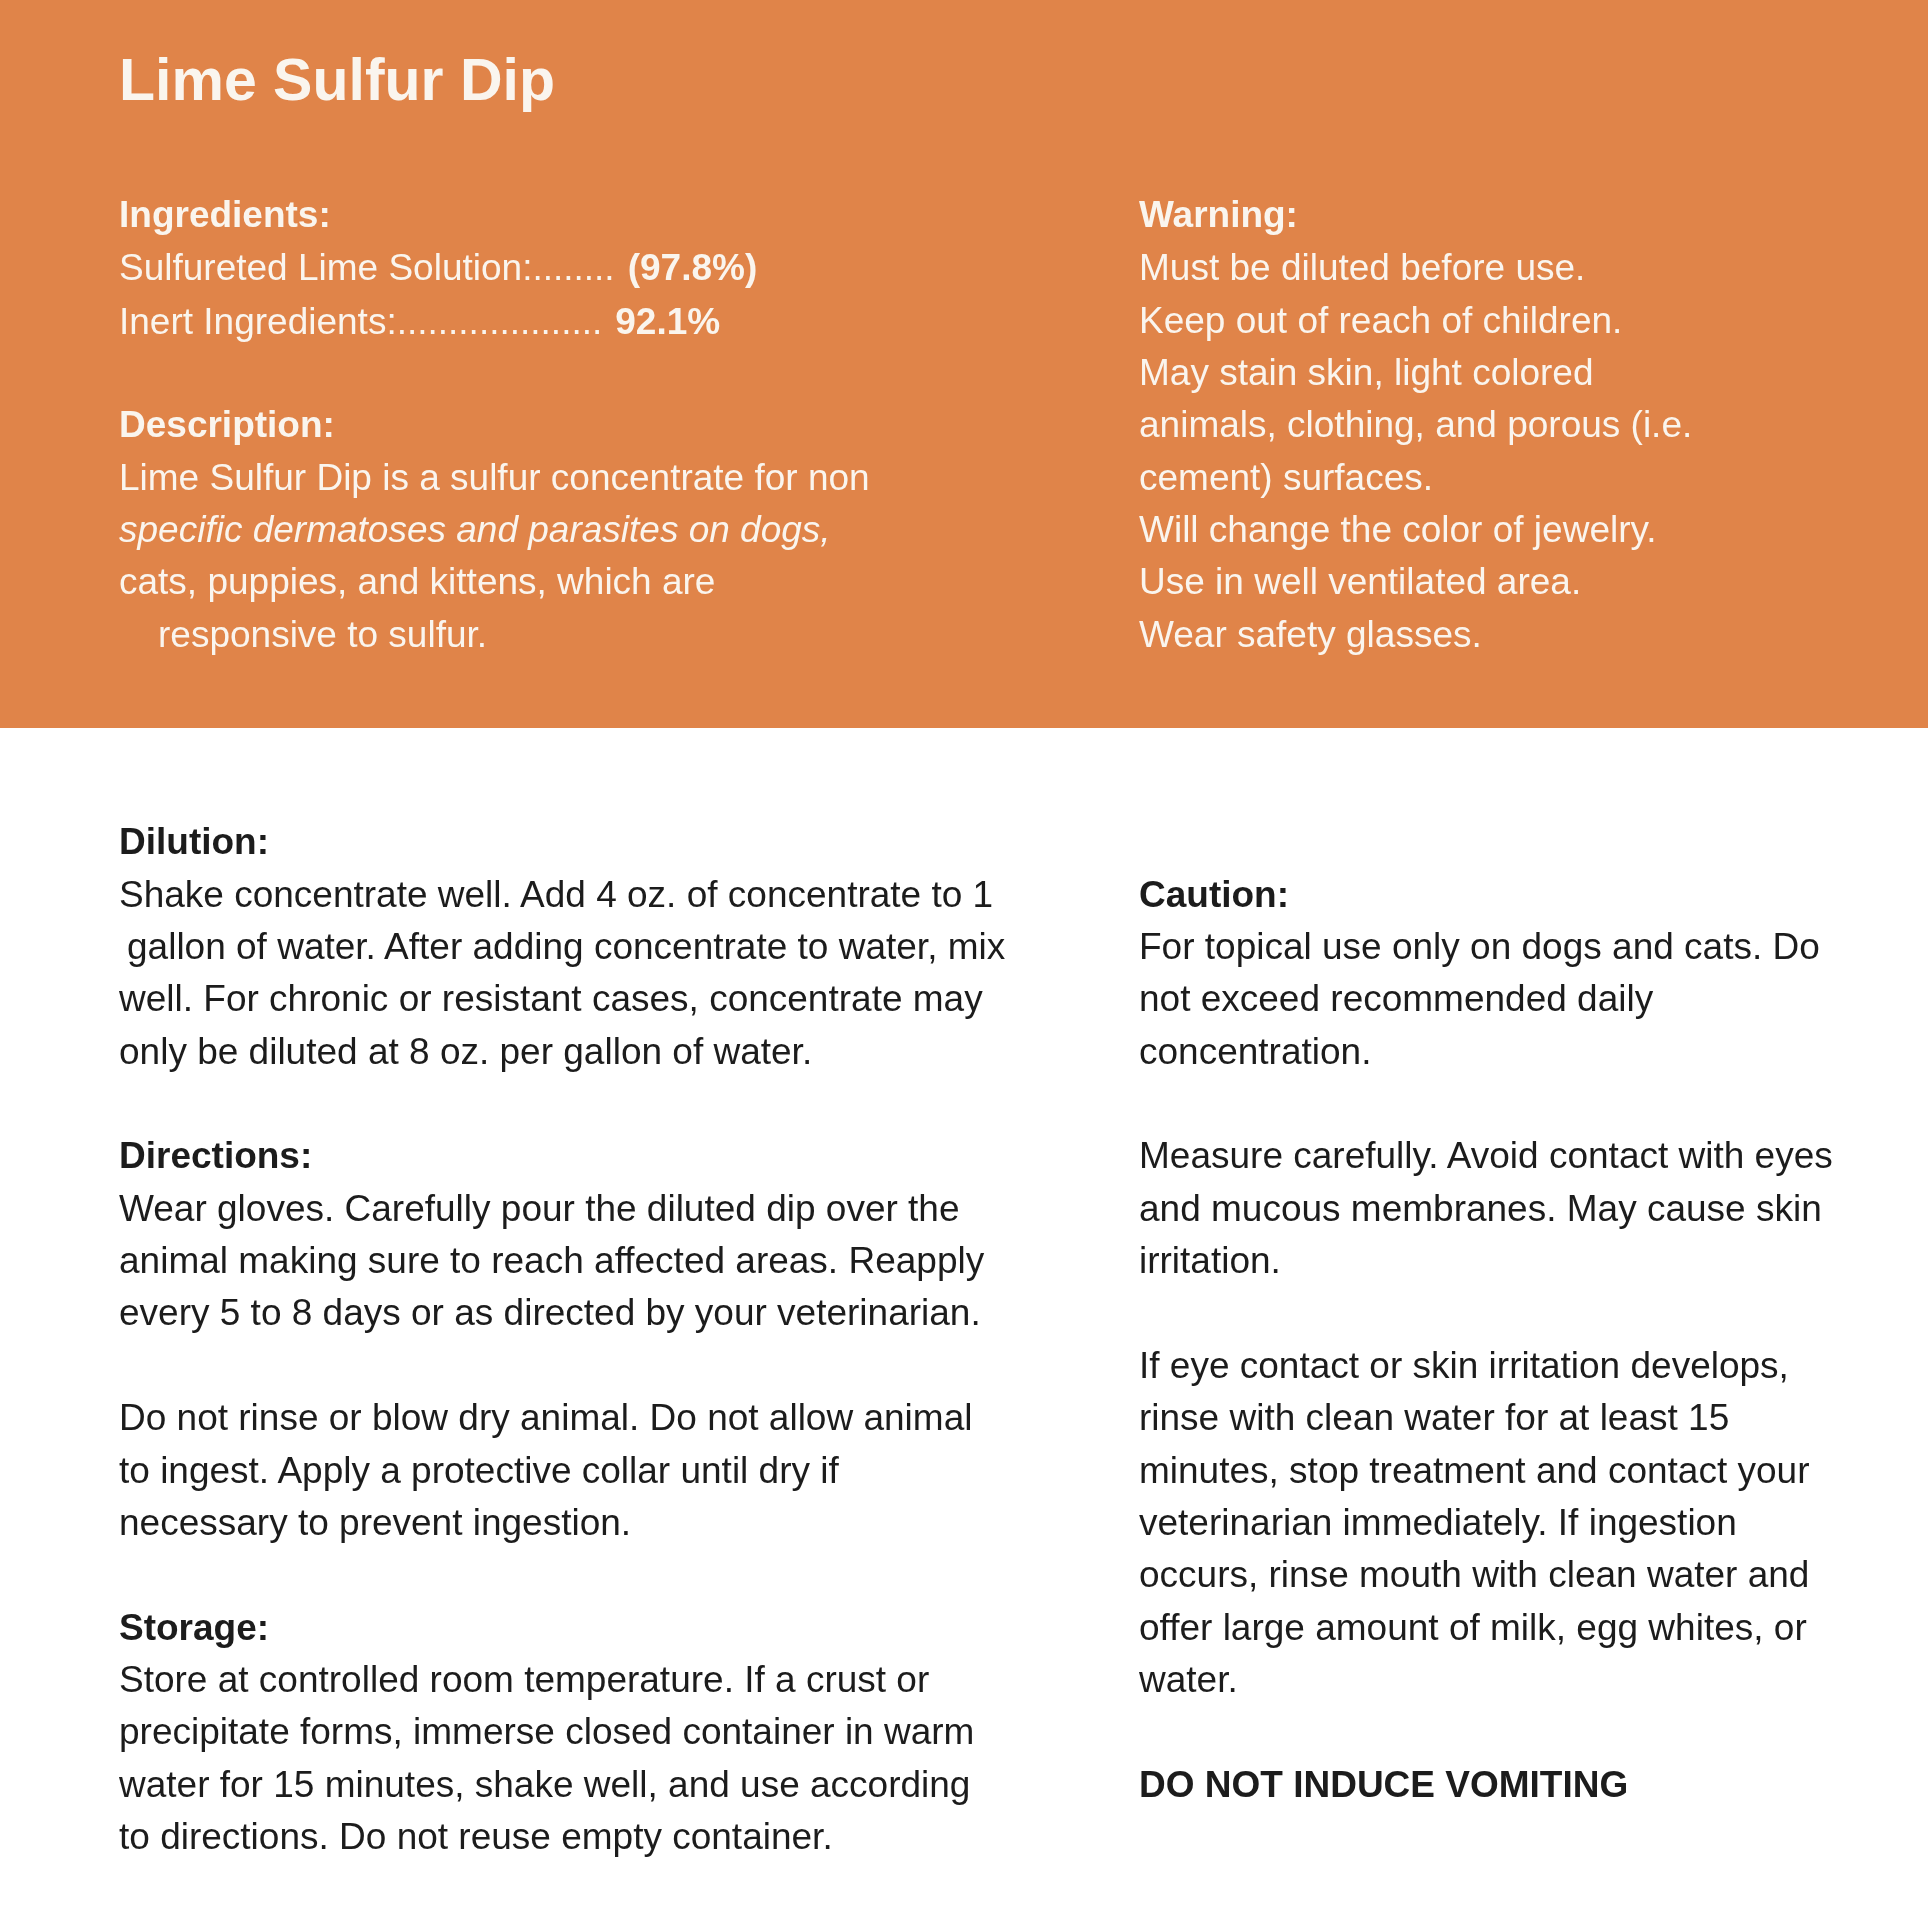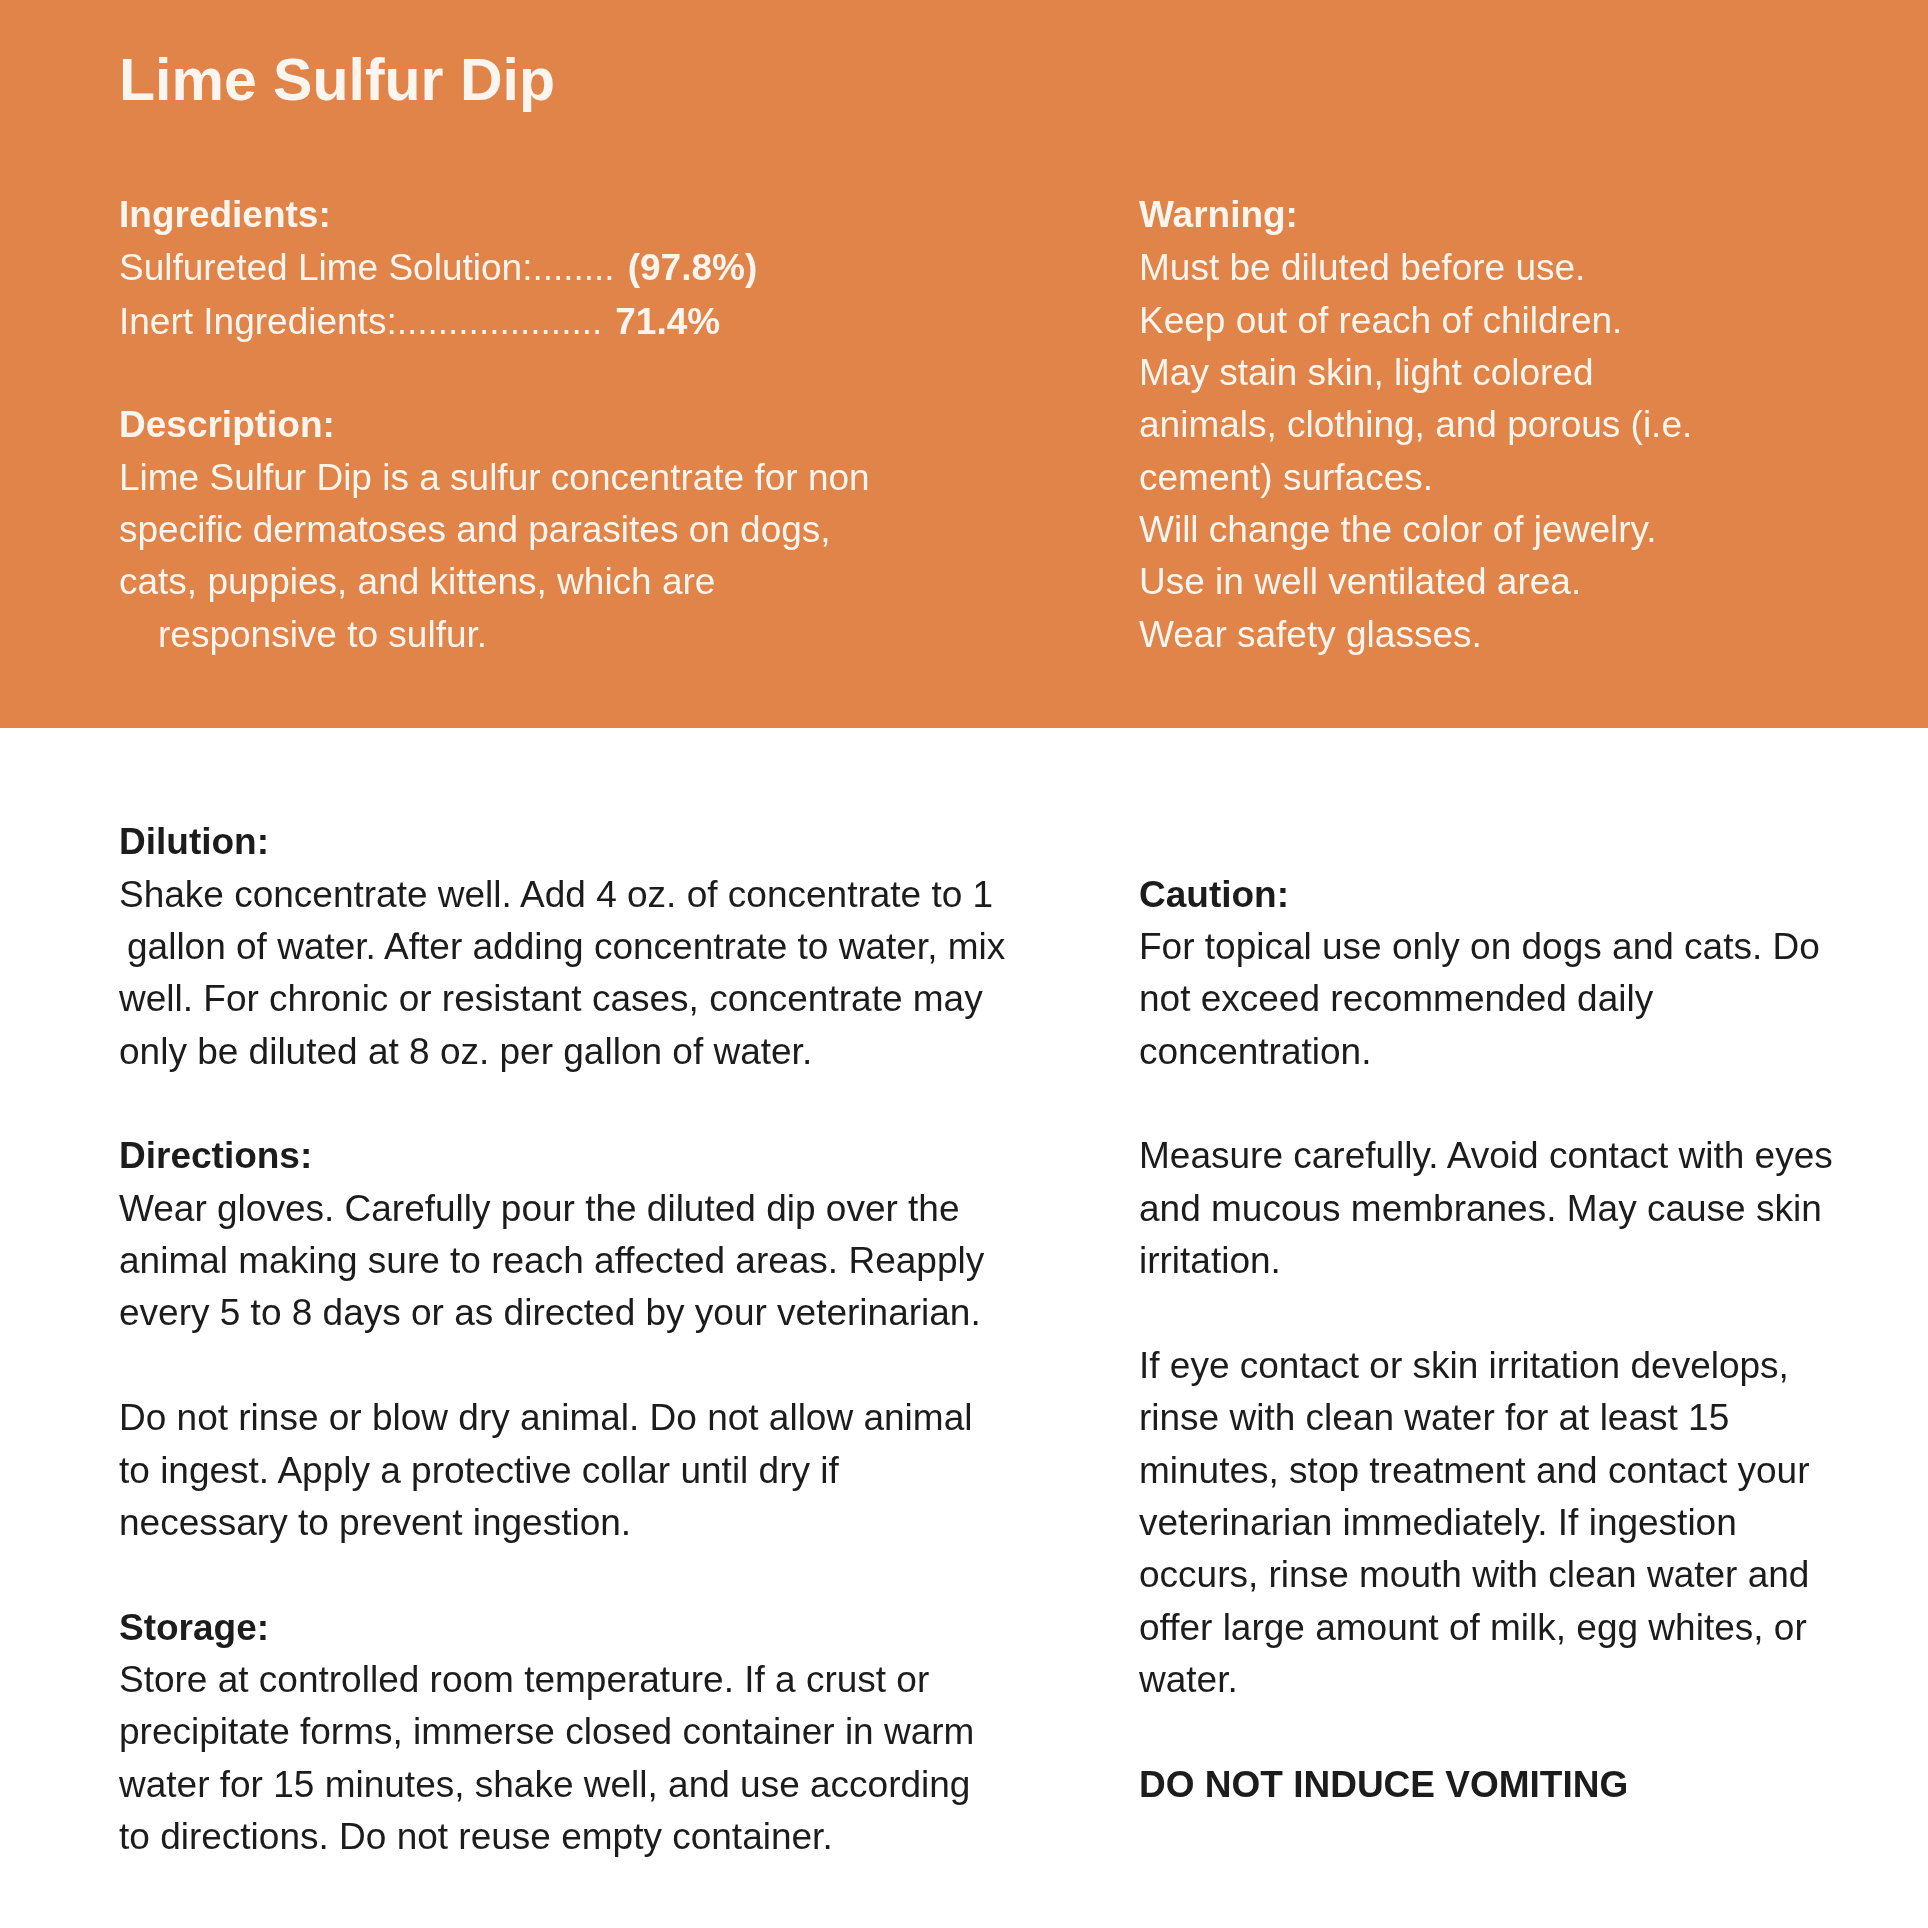--- a/index.html
+++ b/index.html
@@ -30,26 +30,26 @@
 
   <div class="band"></div>
 
   <div class="t h w title" style="left:119px;top:48px;">Lime Sulfur Dip</div>
 
   <div class="t h w line" style="left:119px;top:189px;">Ingredients:</div>
   <div class="t w line" style="left:119px;top:242px;">
     <span>Sulfureted Lime Solution:........</span><span class="h val">(97.8%)</span>
   </div>
   <div class="t w line" style="left:119px;top:296px;">
-    <span>Inert Ingredients:....................</span><span class="h val">71.4%</span>
+    <span>Inert Ingredients:....................</span><span class="h val">92.1%</span>
   </div>
 
   <div class="t h w line" style="left:119px;top:399px;">Description:</div>
   <div class="t w line" style="left:119px;top:452px;">Lime Sulfur Dip is a sulfur concentrate for non</div>
-  <div class="t w line" style="left:119px;top:504px;">specific dermatoses and parasites on dogs,</div>
+  <div class="t w line" style="left:119px;top:504px;font-style:italic;">specific dermatoses and parasites on dogs,</div>
   <div class="t w line" style="left:119px;top:556px;">cats, puppies, and kittens, which are</div>
   <div class="t w line" style="left:119px;top:609px;margin-left:39px;">responsive to sulfur.</div>
 
   <div class="t h w line" style="left:1139px;top:189px;">Warning:</div>
   <div class="t w line" style="left:1139px;top:242px;">Must be diluted before use.</div>
   <div class="t w line" style="left:1139px;top:295px;">Keep out of reach of children.</div>
   <div class="t w line" style="left:1139px;top:347px;">May stain skin, light colored</div>
   <div class="t w line" style="left:1139px;top:399px;">animals, clothing, and porous (i.e.</div>
   <div class="t w line" style="left:1139px;top:452px;">cement) surfaces.</div>
   <div class="t w line" style="left:1139px;top:504px;">Will change the color of jewelry.</div>

